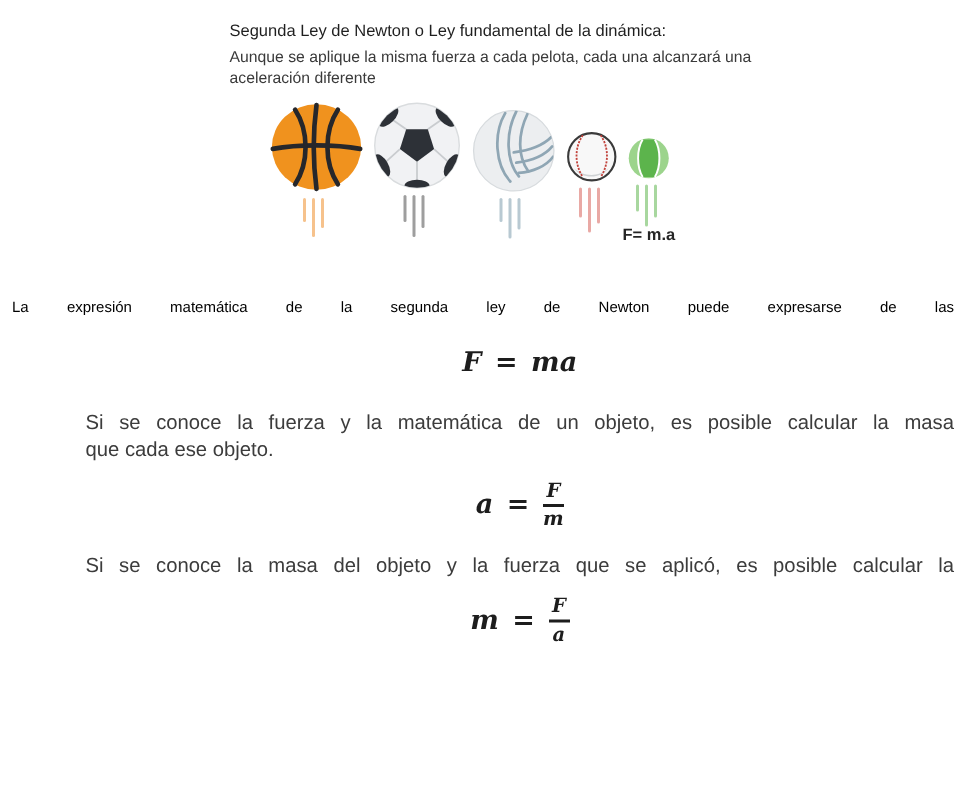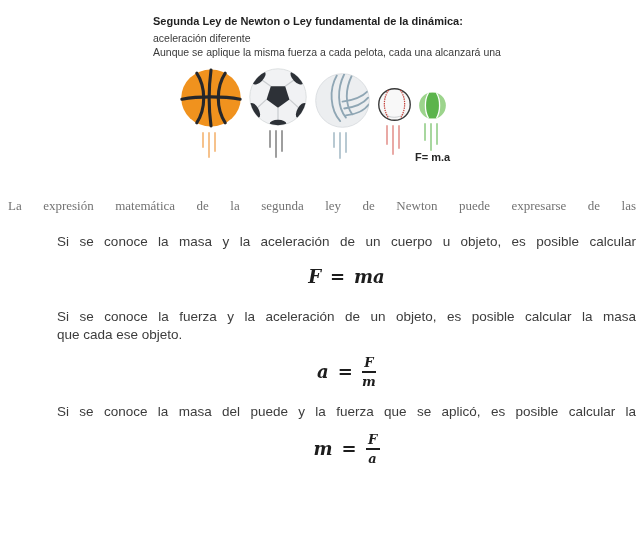--- a/index.html
+++ b/index.html
@@ -1,31 +1,31 @@
 <!DOCTYPE html>
 <html><head>
 <meta charset="utf-8">
 <style>
   html,body{margin:0;padding:0;background:#fff;}
   .page{position:relative;width:643px;height:540px;background:#ffffff;overflow:hidden;
         font-family:"Liberation Sans","DejaVu Sans",sans-serif;color:#3c3c3c;}
   
   .header{margin:14px 0 0 153px;width:370px;}
-  .title{font-size:11px;font-weight:bold;color:#1f1f1f;line-height:14px;margin-bottom:3px;}
+  .title{font-size:11px;font-weight:normal;color:#1f1f1f;line-height:14px;margin-bottom:3px;}
   .subtitle{font-size:10.5px;color:#3a3a3a;line-height:14px;}
   
   .illustration{position:relative;height:120px;margin-top:8px;text-decoration:underline;}
   .balls-row{position:absolute;left:180px;top:0;display:flex;gap:6px;align-items:flex-start;}
   .ball-wrap{position:relative;}
   .ball-wrap svg{position:absolute;left:0;display:block;}
   .trails{position:absolute;left:46%;transform:translateX(-50%);display:flex;gap:4px;align-items:flex-start;}
   .trails span{display:block;width:2px;border-radius:1px;}
   .caption{position:absolute;left:415px;top:84px;font-size:11px;font-weight:bold;color:#262626;}
   
-  .intro{margin:10px 7px 0 8px;font-size:13px;line-height:18px;color:#737373;font-family:Liberation Serif, serif;}
+  .intro{margin:10px 7px 0 8px;font-size:10px;line-height:18px;color:#000000;}
   .jline{text-align:justify;text-align-last:justify;}
   .section{margin-left:57px;margin-right:7px;font-size:13.5px;line-height:18px;color:#3c3c3c;}
   .sec1{margin-top:18px;} .sec2{margin-top:22px;} .sec3{margin-top:14px;}
   
   .formula{display:flex;justify-content:center;align-items:center;gap:9px;
            font-family:"DejaVu Serif","Liberation Serif",serif;font-style:italic;font-weight:bold;
            color:#1d1d1d;font-size:18px;}
   .formula.inline{margin-top:17px;}
   .formula.fraction{margin-top:11px;}
   .f-eq{font-style:normal;}
@@ -33,22 +33,22 @@
   .frac .bar{width:14px;height:2px;background:#1d1d1d;margin:1px 0;}
 </style>
 </head>
 <body>
 
 <div class="page">
 
   <div class="header">
     <div class="title">Segunda Ley de Newton o Ley fundamental de la dinámica:</div>
     <div class="subtitle">
+      <div>Aunque se aplique la misma fuerza a cada pelota, cada una alcanzará una</div>
       <div>aceleración diferente</div>
-      <div>Aunque se aplique la misma fuerza a cada pelota, cada una alcanzará una</div>
     </div>
   </div>
 
   <div class="illustration">
     <div class="balls-row" id="balls-row">
         <div class="ball-wrap" style="width: 62px; height: 96px;">
           <svg viewBox="0 0 100 100" width="62" height="62" style="top: 0px;">
     <ellipse cx="50" cy="50" rx="48" ry="46" fill="#F0921E"></ellipse>
     <g fill="none" stroke="#26272B" stroke-width="5" stroke-linecap="round">
       <path d="M50,5 C46,35 46,65 50,95"></path>
@@ -142,44 +142,43 @@
         </div>
       </div>
     <div class="caption">F= m.a</div>
   </div>
 
   <div class="intro">
     <div class="jline">La expresión matemática de la segunda ley de Newton puede expresarse de las</div>
   </div>
 
   <div class="section sec1">
-    <div class="jline">Si se conoce la masa y la aceleración de un cuerpo u objeto, es posible calcular</div>
     <div class="formula inline">
         <span class="f-lhs">F</span>
         <span class="f-eq">=</span>
         <span class="f-rhs">ma</span>
       </div>
   </div>
 
   <div class="section sec2">
-    <div class="jline">Si se conoce la fuerza y la aceleración de un objeto, es posible calcular la masa</div>
+    <div class="jline">Si se conoce la fuerza y la matemática de un objeto, es posible calcular la masa</div>
     <div>que cada ese objeto.</div>
     <div class="formula fraction">
         <span class="f-lhs">a</span>
         <span class="f-eq">=</span>
         <span class="frac">
           <span class="num">F</span>
           <span class="bar"></span>
           <span class="den">m</span>
         </span>
       </div>
   </div>
 
   <div class="section sec3">
-    <div class="jline">Si se conoce la masa del puede y la fuerza que se aplicó, es posible calcular la</div>
+    <div class="jline">Si se conoce la masa del objeto y la fuerza que se aplicó, es posible calcular la</div>
     <div class="formula fraction">
         <span class="f-lhs">m</span>
         <span class="f-eq">=</span>
         <span class="frac">
           <span class="num">F</span>
           <span class="bar"></span>
           <span class="den">a</span>
         </span>
       </div>
   </div>

